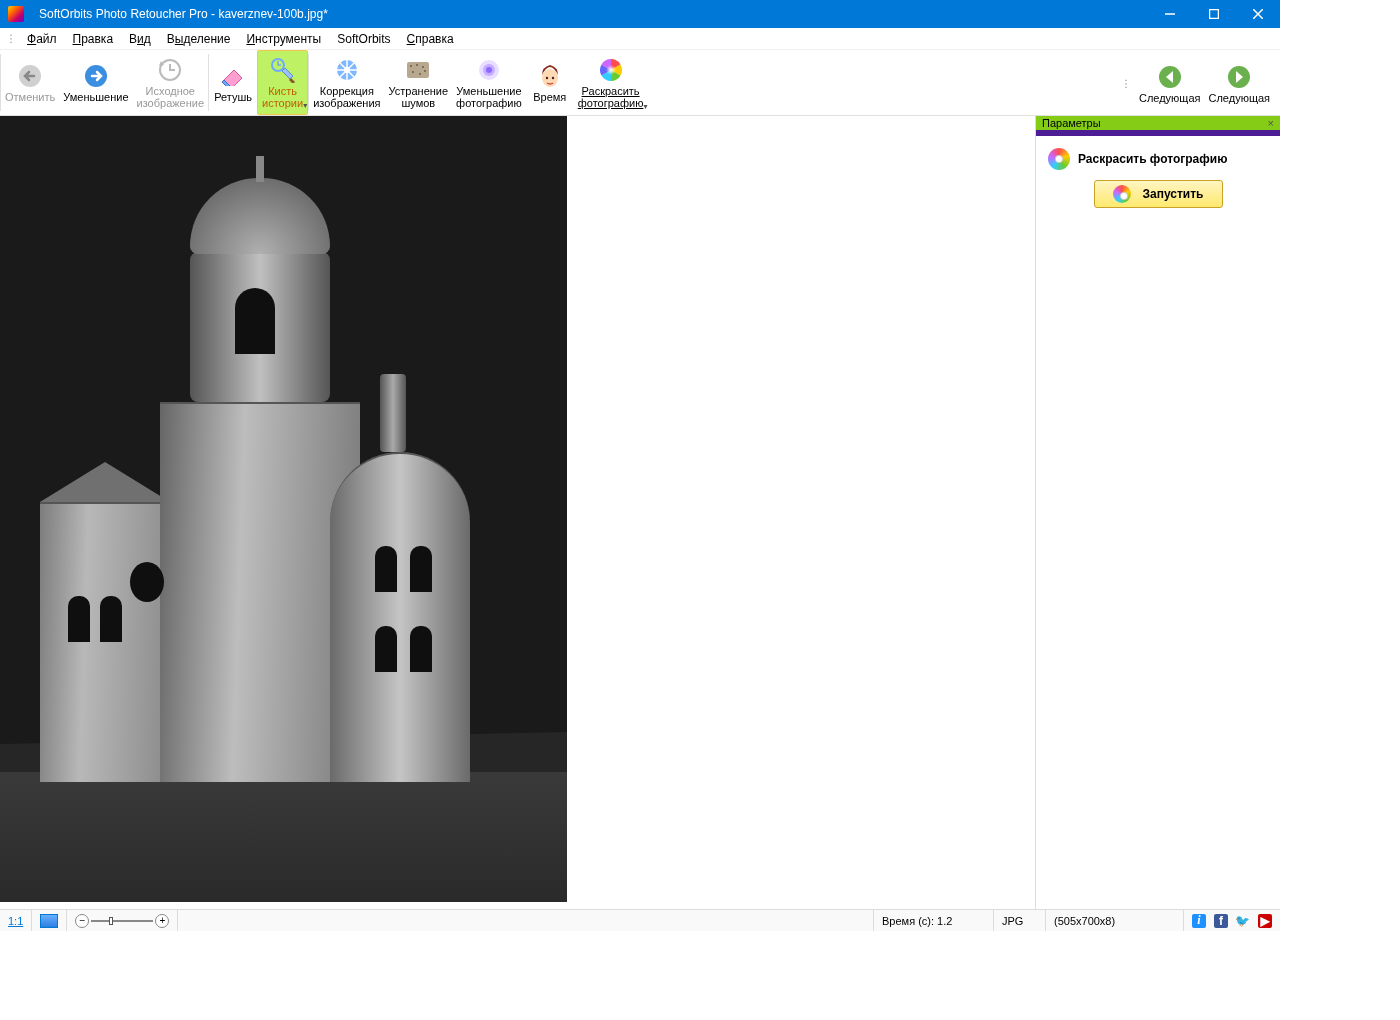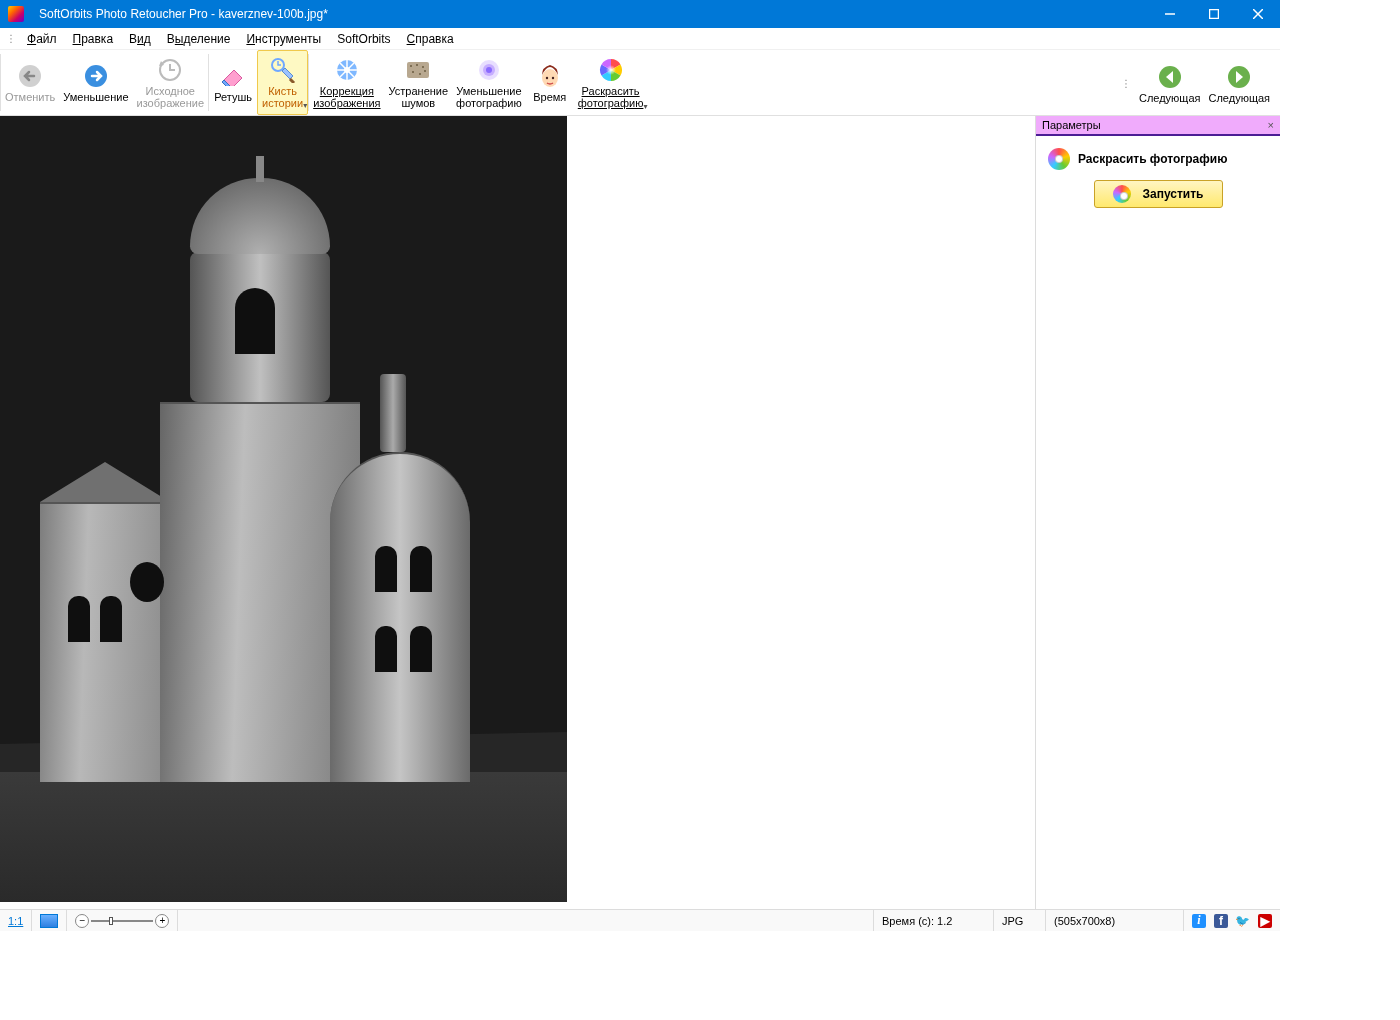--- a/index.html
+++ b/index.html
@@ -17,32 +17,32 @@
 .menubar { height: 22px; background: #fff; display: flex; align-items: center; padding: 0 4px; font-size: 12px; border-bottom: 1px solid #f0f0f0; }
 .menubar .dots { color: #888; padding: 0 4px 0 2px; font-size: 10px; letter-spacing: -1px; }
 .menu-item { padding: 2px 8px; cursor: default; }
 .menu-item u { text-decoration: underline; }
 
 
 .toolbar { height: 66px; background: #fff; display: flex; align-items: stretch; position: relative; border-bottom: 1px solid #e0e0e0; }
 .tool-group { display: flex; align-items: stretch; }
 .tool-sep { width: 1px; background: #e0e0e0; margin: 4px 0; }
 .tool-btn { display: flex; flex-direction: column; align-items: center; justify-content: center; padding: 2px 4px 1px; cursor: pointer; font-size: 11px; line-height: 12px; text-align: center; min-width: 48px; }
-.tool-btn.active { background: #fef9c3; border: 1px solid #f0c94c; border-radius: 2px; }
+.tool-btn.active { background: #bef264; border: 1px solid #f0c94c; border-radius: 2px; }
 .tool-btn .icon { width: 26px; height: 26px; margin-bottom: 2px; display: flex; align-items: center; justify-content: center; }
 .tool-btn.disabled { color: #999; }
 .toolbar-right { position: absolute; right: 6px; top: 0; height: 66px; display: flex; align-items: stretch; }
 .dropdown-tick { position:absolute; right:0; bottom:2px; font-size:8px; color:#555; }
 
 
 .main { position: absolute; top: 116px; left: 0; right: 0; bottom: 22px; display: flex; }
 .canvas { flex: 1; background: #fff; position: relative; overflow: hidden; }
 .photo { width: 567px; height: 786px; background: #222; position: relative; }
 .side-panel { width: 245px; border-left: 1px solid #dcdcdc; display: flex; flex-direction: column; }
-.panel-header { height: 20px; background: #f0abfc; border-bottom: 2px solid #4c1d95; display: flex; align-items: center; padding: 0 6px; font-size: 11px; }
+.panel-header { height: 20px; background: #84cc16; border-bottom: 6px solid #4c1d95; display: flex; align-items: center; padding: 0 6px; font-size: 11px; }
 .panel-header .x { margin-left: auto; cursor: pointer; font-size: 11px; color: #555; }
 .panel-body { padding: 12px; font-size: 12px; }
 .panel-label { display:flex; align-items:center; gap:8px; font-weight:bold; margin-bottom:10px; }
 .palette-icon { width:22px; height:22px; border-radius:50%; background: conic-gradient(#ff4d4d,#ffcc00,#66cc33,#33ccff,#cc66ff,#ff4d4d); position:relative; }
 .palette-icon::after { content:""; position:absolute; width:6px;height:6px;background:#fff;border-radius:50%;top:8px;left:8px; box-shadow: 0 0 0 1px #ccc; }
 .run-btn { display:flex; align-items:center; gap:12px; background: linear-gradient(#fff5c2,#ffe96e); border:1px solid #c9a227; border-radius:3px; padding: 4px 18px; margin: 0 auto; font-size:12px; font-weight:bold; cursor:pointer; }
 .run-btn .palette-icon{ width:18px;height:18px;}
 
 
 .statusbar { position: absolute; bottom: 0; left: 0; right: 0; height: 22px; background: #f9f9f9; border-top: 1px solid #dcdcdc; display: flex; align-items: center; font-size: 11px; }
@@ -180,21 +180,21 @@
             <circle cx="13" cy="13" r="10" fill="#7fb8ff"></circle>
             <g stroke="#fff" stroke-width="1.5">
               <line x1="13" y1="3" x2="13" y2="23"></line>
               <line x1="3" y1="13" x2="23" y2="13"></line>
               <line x1="6" y1="6" x2="20" y2="20"></line>
               <line x1="20" y1="6" x2="6" y2="20"></line>
             </g>
             <circle cx="13" cy="13" r="3" fill="#fff"></circle>
           </svg>
         </div>
-      <span style="white-space:pre-line;text-decoration:underline;">Коррекция
+      <span style="white-space:pre-line;">Коррекция
 изображения</span>
     </div>
     <div class="tool-btn">
       <div class="icon">
           <svg width="26" height="20">
             <rect x="2" y="2" width="22" height="16" fill="#b8a890" rx="2"></rect>
             <g fill="#6b5c42">
               <circle cx="6" cy="6" r="1"></circle>
               <circle cx="12" cy="5" r="1"></circle>
               <circle cx="18" cy="7" r="1"></circle>

